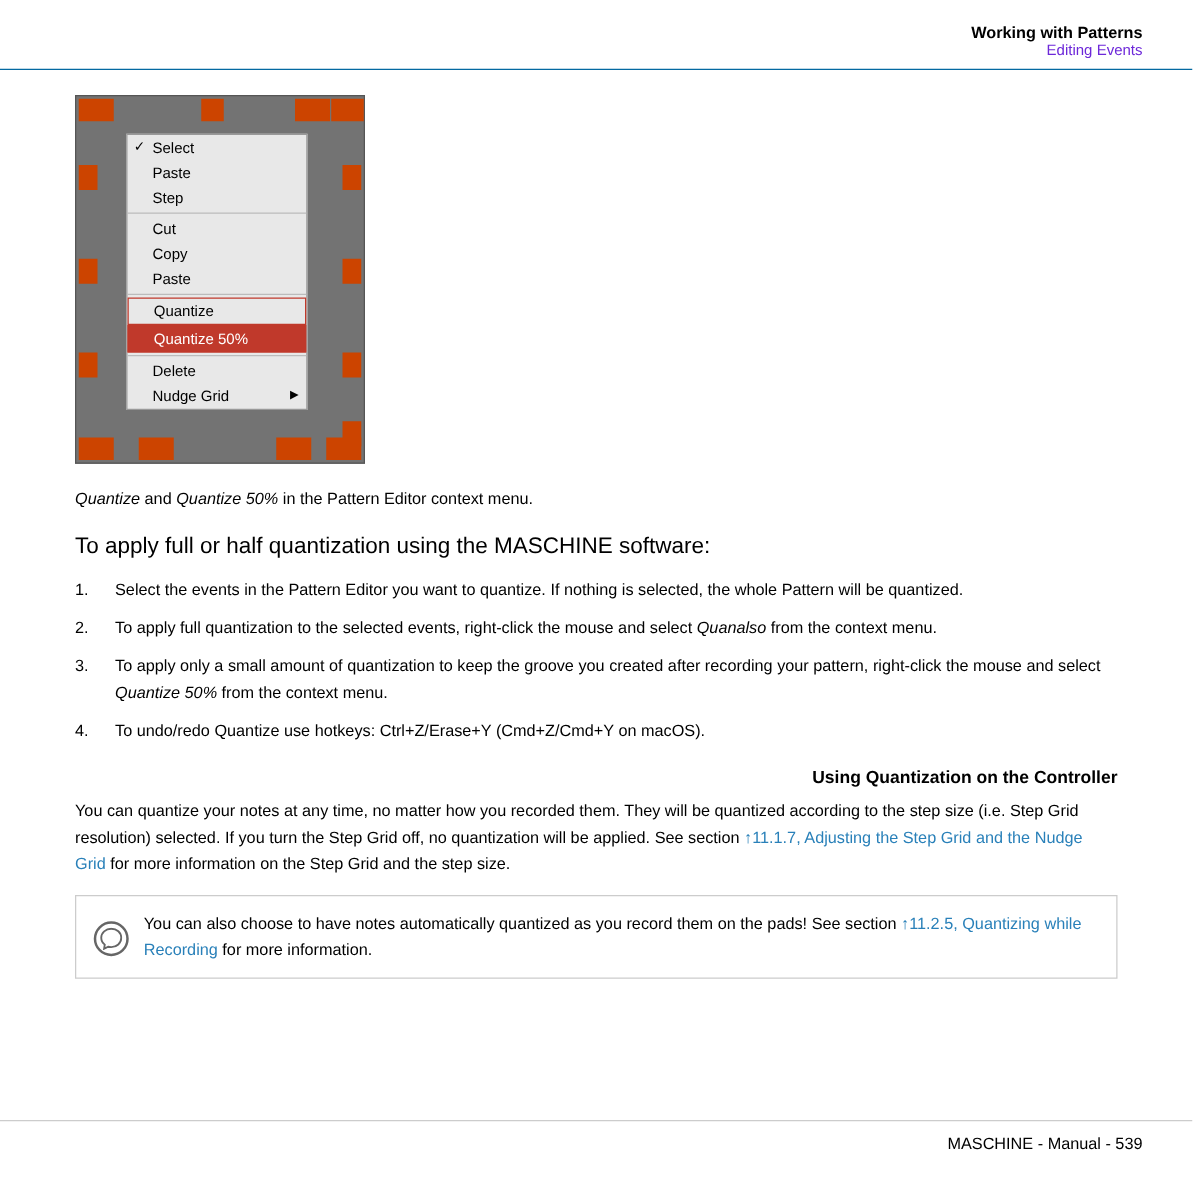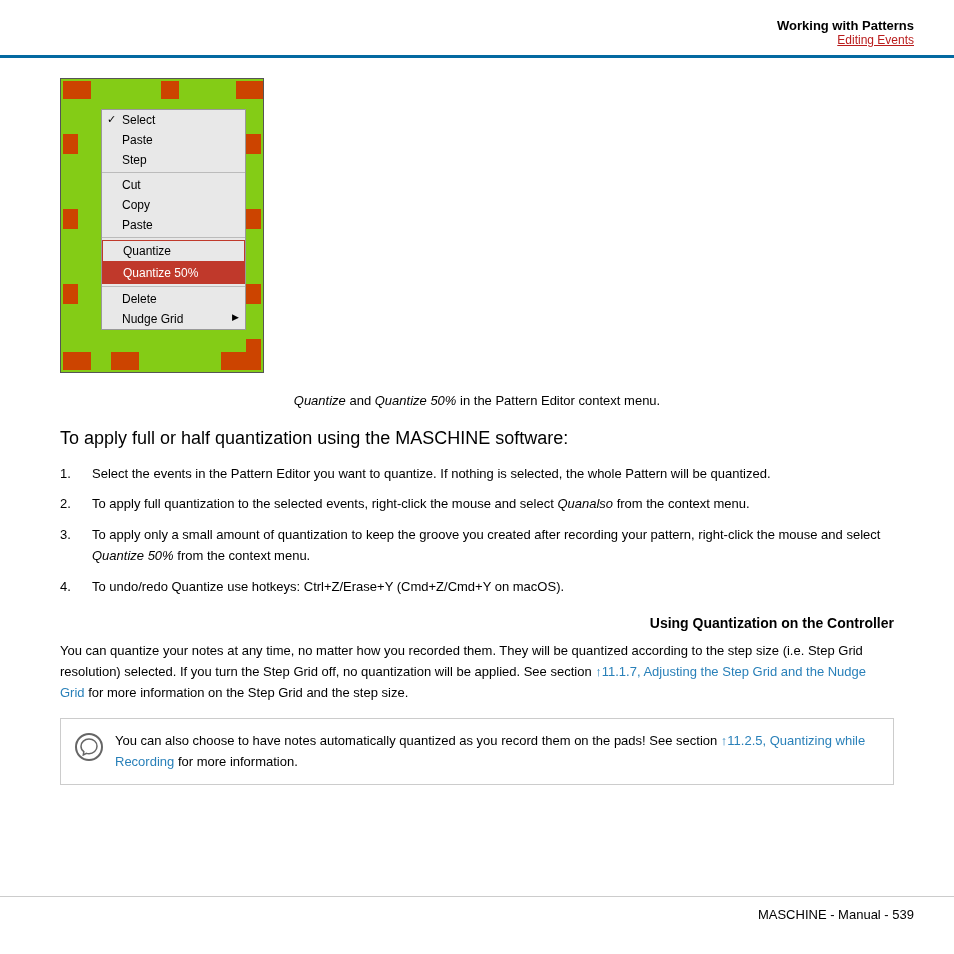--- a/index.html
+++ b/index.html
@@ -11,51 +11,50 @@
       width: 954px;
       min-height: 954px;
       position: relative;
     }
 
     
     .page-header {
       display: flex;
       justify-content: flex-end;
       padding: 18px 40px 8px 40px;
-      border-bottom: 3px solid #0369a1;
+      border-bottom: 1px solid #0369a1;
     }
     .header-right {
       text-align: right;
     }
     .header-title {
       font-weight: bold;
       font-size: 13px;
     }
     .header-subtitle {
       font-size: 12px;
-      color: #b91c1c;
-      text-decoration: underline;
+      color: #6d28d9;
     }
 
     
     .page-content {
       padding: 20px 60px 40px 60px;
     }
 
     
     .screenshot-container {
       margin-bottom: 18px;
       width: 240px;
     }
 
     
     .maschine-screenshot {
-      width: 204px;
+      width: 232px;
       height: 295px;
-      background: #84cc16;
+      background: #737373;
       position: relative;
       border: 1px solid #555;
       overflow: hidden;
     }
 
     
     .pad-block {
       position: absolute;
       background: #cc4400;
     }
@@ -102,21 +101,20 @@
     .context-menu-quantize {
       border: 1px solid #c0392b;
       background: #e8e8e8;
     }
 
     
     .caption {
       font-size: 13px;
       margin-bottom: 14px;
       line-height: 1.5;
-      text-align: center;
     }
     .caption em {
       font-style: italic;
     }
 
     
     .intro-text {
       font-size: 18px;
       margin-bottom: 12px;
       line-height: 1.5;
@@ -162,21 +160,21 @@
     .body-para a, .link {
       color: #2980b9;
       text-decoration: none;
     }
 
     
     .note-box {
       border: 1px solid #ccc;
       padding: 12px 14px;
       display: flex;
-      align-items: flex-start;
+      align-items: center;
       gap: 12px;
       margin-bottom: 20px;
       font-size: 13px;
       line-height: 1.6;
     }
     .note-icon {
       width: 28px;
       height: 28px;
       min-width: 28px;
       border: 2px solid #666;

